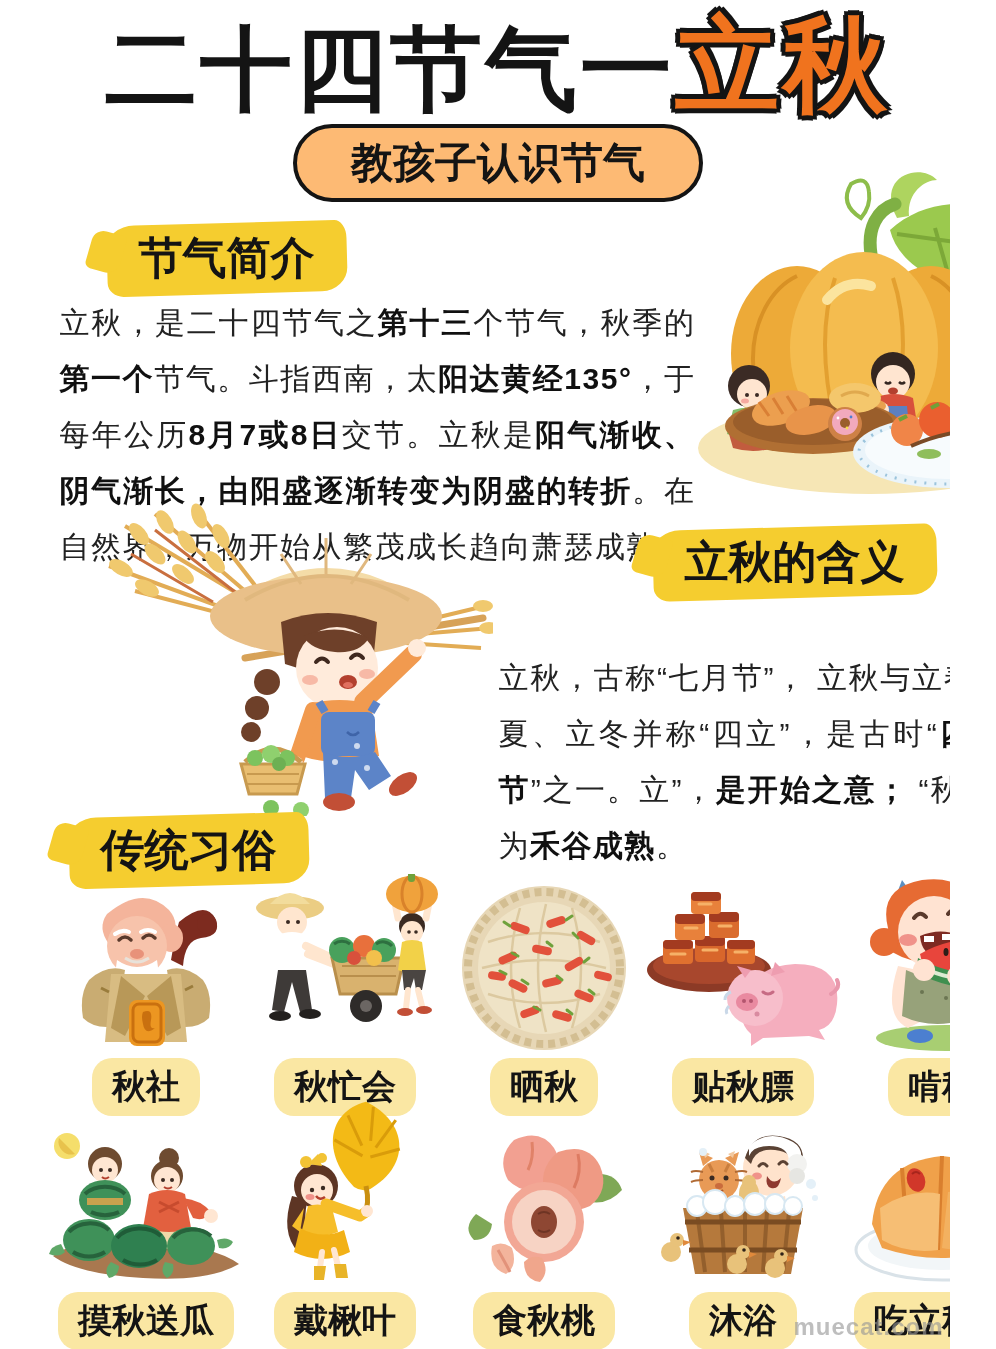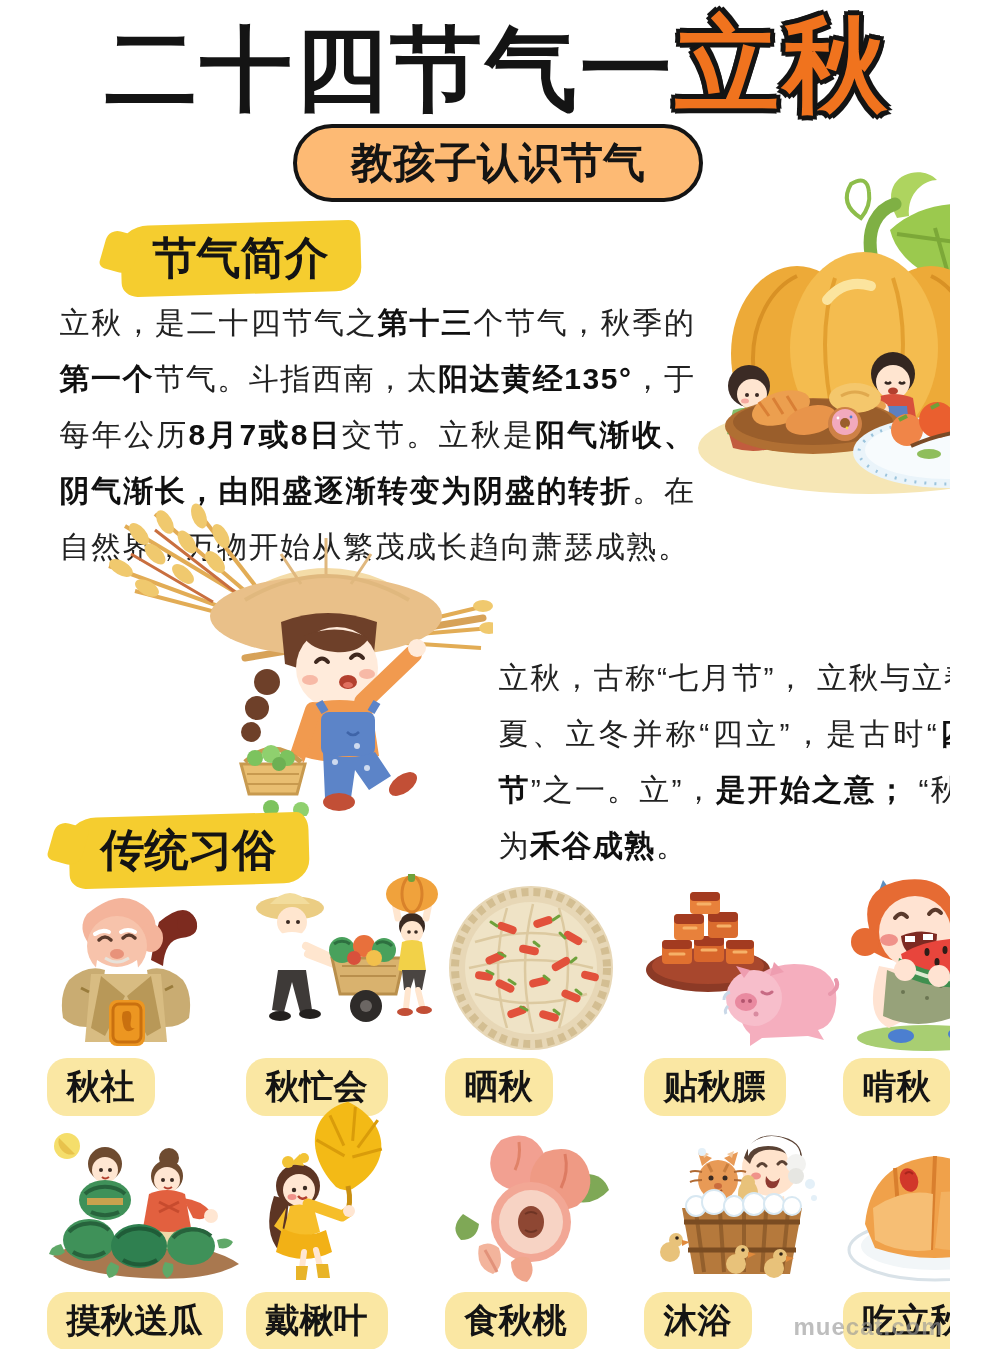--- a/index.html
+++ b/index.html
@@ -27,37 +27,37 @@
   }
   .brush-heading::before{
     content:"";position:absolute;left:2px;right:2px;top:7px;bottom:7px;z-index:-1;
     background:#F5CD2F;border-radius:28px 12px 26px 16px / 22px 18px 24px 14px;
     transform:rotate(-1.6deg);
   }
   .brush-heading::after{
     content:"";position:absolute;left:-16px;top:16px;width:34px;height:40px;z-index:-1;
     background:#F5CD2F;border-radius:12px 4px 14px 6px;transform:rotate(16deg);
   }
-  .h-intro{position:absolute;left:72px;top:216px;}
+  .h-intro{position:absolute;left:58px;top:216px;}
   .h-meaning{position:absolute;left:604px;top:520px;}
   .h-customs{position:absolute;left:20px;top:808px;}
   
   .para{font-size:30px;line-height:56px;letter-spacing:1.5px;text-align:justify;color:#222;}
   .para b{font-weight:900;color:#101010;}
   .p-intro{position:absolute;left:13px;top:295px;width:636px;}
   .p-meaning{position:absolute;left:452px;top:603px;width:540px;margin-top:47px;}
   
   .illus{position:absolute;}
   .i-pumpkin{left:638px;top:158px;width:358px;height:342px;}
   .i-girlwheat{left:48px;top:496px;width:398px;height:320px;}
   .illus svg{display:block;width:100%;height:100%;}
   
   .customs-grid{position:absolute;left:0;top:860px;width:996px;}
   .c-row{display:flex;width:996px;}
-  .c-cell{width:199px;display:flex;flex-direction:column;align-items:flex-start;justify-content:flex-end;}
+  .c-cell{width:199px;display:flex;flex-direction:column;align-items:center;justify-content:flex-end;}
   .row1 .c-img{height:192px;display:flex;align-items:flex-end;justify-content:center;}
   .row2 .c-img{height:158px;display:flex;align-items:flex-end;justify-content:center;margin-top:12px;}
   .c-pill{
     margin-top:6px;background:#FAE7A3;border-radius:20px;padding:6px 20px;
     font-size:34px;font-weight:900;color:#141414;white-space:nowrap;
   }
   .watermark{
     position:absolute;right:6px;bottom:8px;font-size:24px;letter-spacing:1px;
     color:rgba(150,150,150,0.62);font-weight:700;
   }
@@ -232,20 +232,21 @@
       <path d="M152 278 h52 M150 288 h54" stroke="#C89A4F" stroke-width="2"></path>
       <circle cx="160" cy="262" r="8" fill="#7CC35E"></circle>
         <circle cx="176" cy="258" r="9" fill="#8FD06E"></circle>
       <circle cx="192" cy="262" r="8" fill="#7CC35E"></circle>
         <circle cx="184" cy="268" r="7" fill="#6DB053"></circle>
       <circle cx="176" cy="312" r="8" fill="#7CC35E"></circle>
         <circle cx="206" cy="314" r="8" fill="#8FD06E"></circle>
     </svg>
   </div>
 
+  <div class="brush-heading h-meaning">立秋的含义</div>
   <div class="para p-meaning"><span>立秋，古称“七月节”， 立秋与立春、立夏、立冬并称“四立”，是古时“</span><b>四时八节</b><span>”之一。立”，</span><b>是开始之意；</b><span> “秋”，意为</span><b>禾谷成熟</b><span>。</span></div>
 
   <div class="brush-heading h-customs">传统习俗</div>
 
   <div class="customs-grid">
 
     <div class="c-row row1">
 
       <div class="c-cell">
         <div class="c-img">

